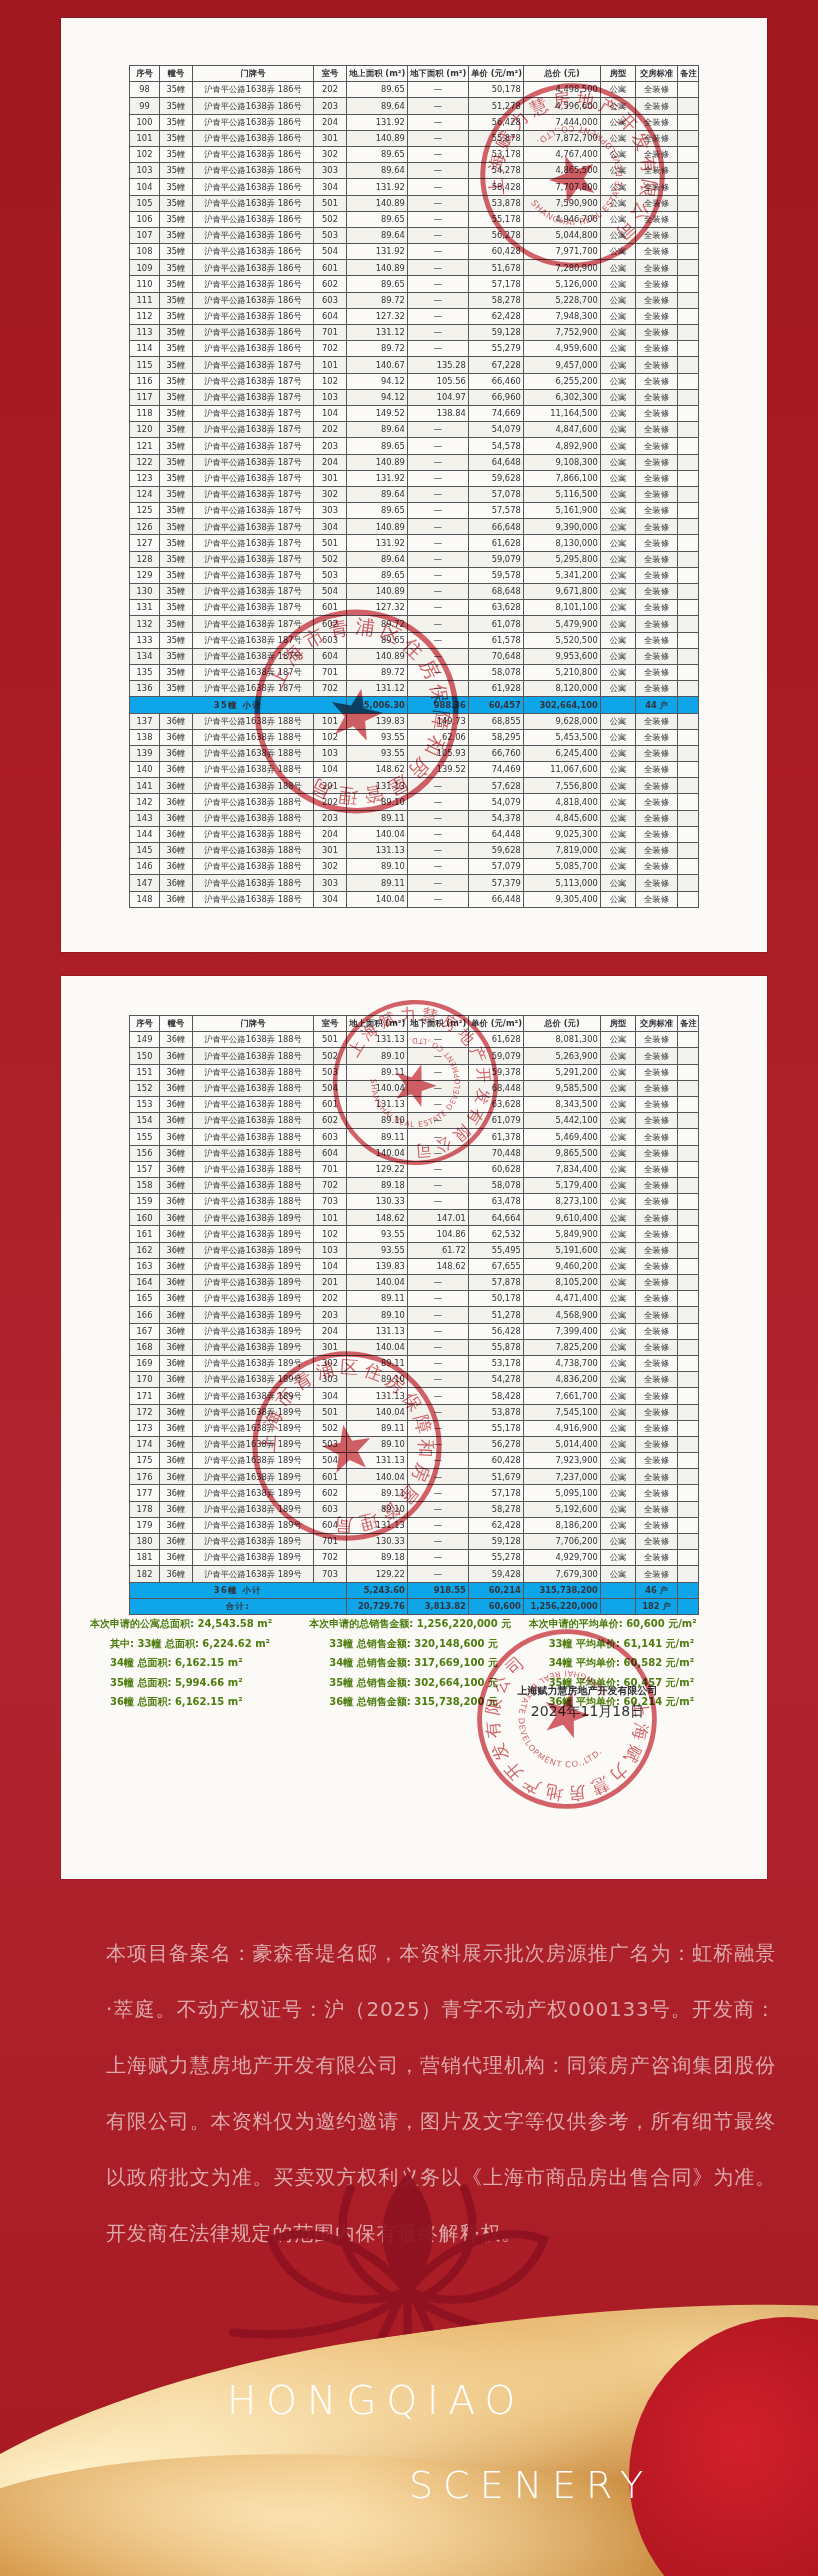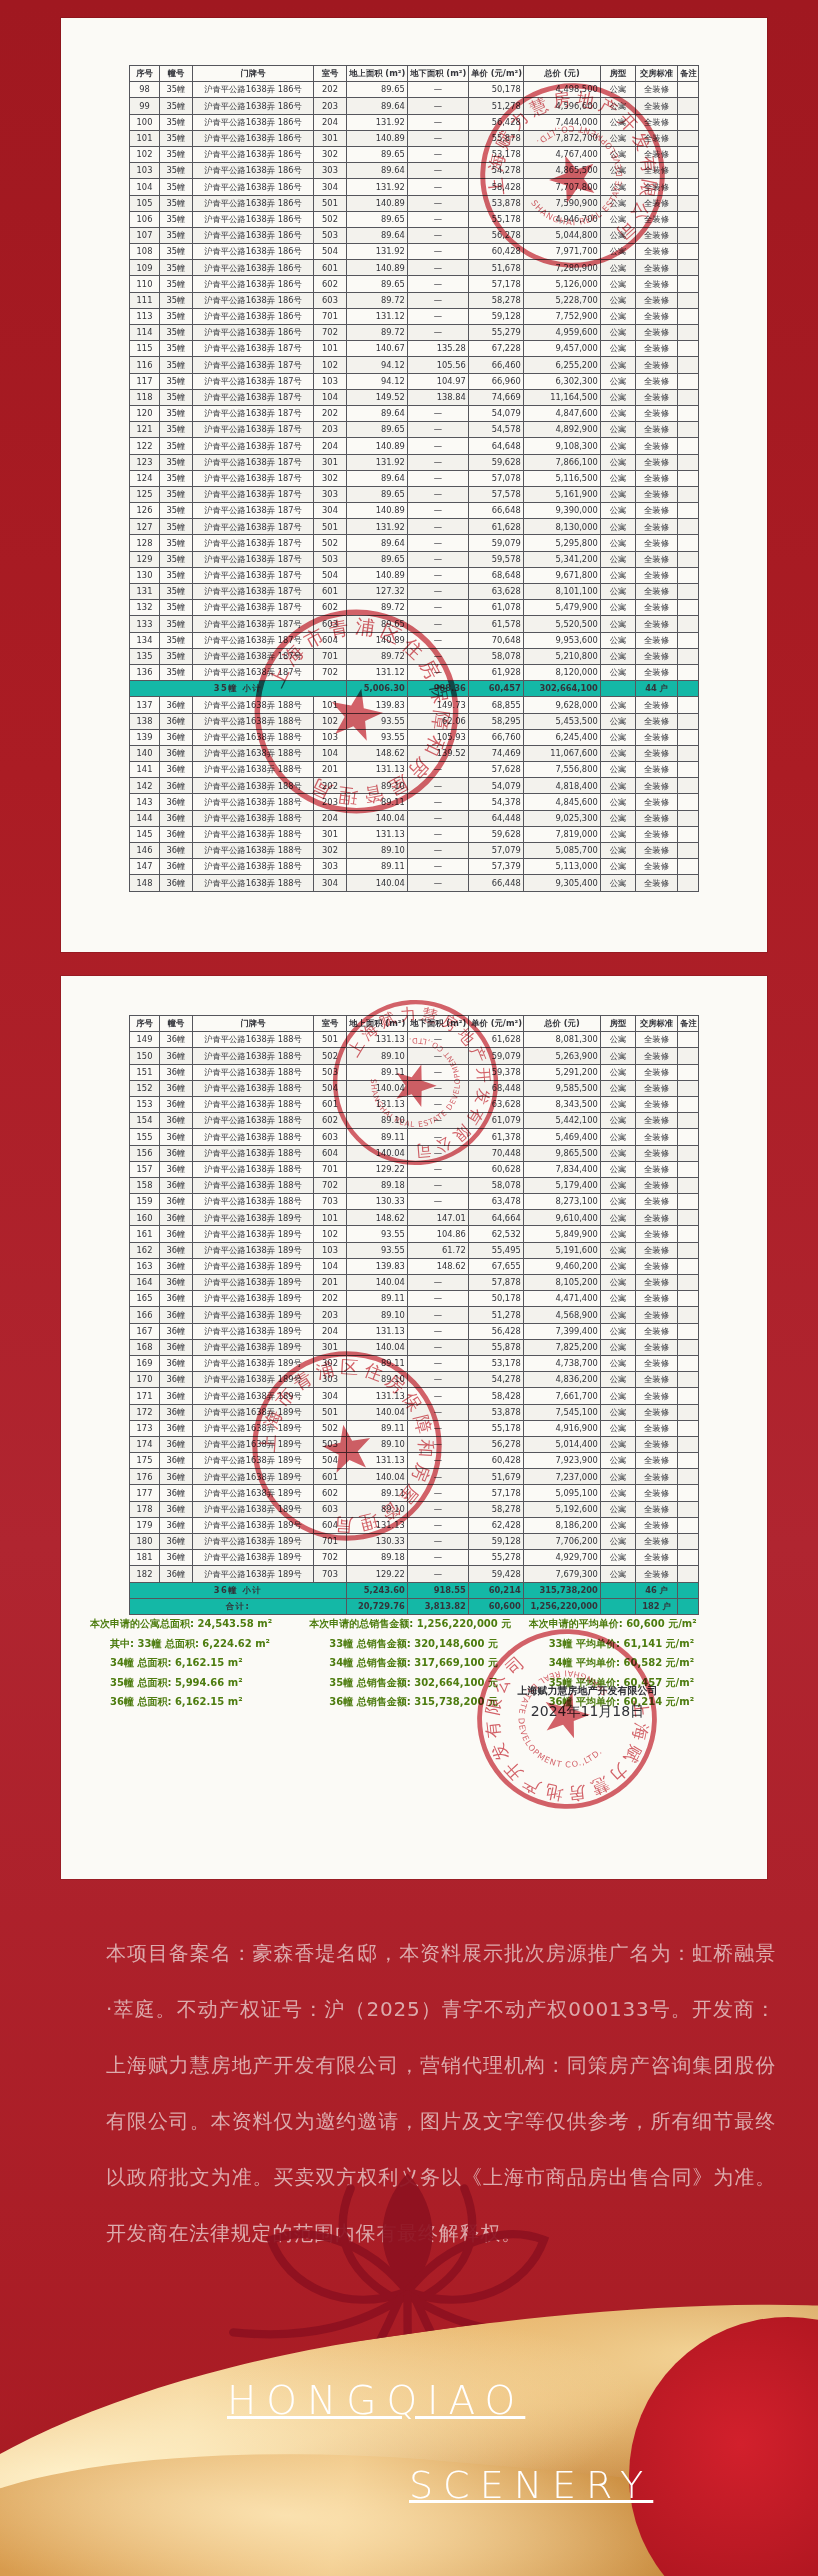--- a/index.html
+++ b/index.html
@@ -12,21 +12,21 @@
   table.price{position:absolute;left:68px;top:47px;width:570px;border-collapse:collapse;
         table-layout:fixed;font-size:8.3px;color:#33343a;}
   #panel2 table.price{top:39px;}
   table.price th,table.price td{border:0.8px solid #55565c;padding:2.3px 2.3px;line-height:10.6px;
         overflow:hidden;white-space:nowrap;}
   table.price{border:1.5px solid #3c3d42;}
   table.price th{font-weight:bold;text-align:center;background:#fbfaf6;}
   tbody tr:nth-child(even){background:#f3f2ed;}
   td.num{text-align:right;padding-right:5.3px;}
   td.c,td.door{text-align:center;}
-  tr.sum td{font-weight:bold;background:#14b8a6;}
+  tr.sum td{font-weight:bold;background:#0ea5e9;}
   tr.sum td.lbl{text-align:center;letter-spacing:1.5px;}
   .summary{position:absolute;left:26px;top:641px;width:658px;display:flex;color:#4d7c0f;}
   .sum-col{flex:1;padding:0 3px;}
   .sum-title{font-size:10px;font-weight:bold;margin-bottom:6px;white-space:nowrap;}
   .sum-line{font-size:10px;font-weight:600;margin:0 0 5.3px 20px;white-space:nowrap;}
   .sign{position:absolute;left:424px;top:708px;width:205px;text-align:center;color:#2f3036;}
   .sign .co{font-size:10px;font-weight:bold;}
   .sign .dt{font-size:14px;margin-top:4.5px;}
   .stamp{position:absolute;mix-blend-mode:multiply;opacity:.78;color:#cb3742;pointer-events:none;}
   .disclaimer{position:absolute;left:106px;top:1925px;width:670px;font-size:20px;line-height:56px;
@@ -41,21 +41,21 @@
           radial-gradient(ellipse at 50% 85%,rgba(130,62,8,.55),transparent 50%),
           linear-gradient(100deg,#e3a457 0%,#f2cb8b 28%,#e0a152 55%,#b97428 78%,#9c5c1c 100%);}
   .swoosh2{position:absolute;left:-91px;top:174px;width:1061px;height:227px;
         transform:rotate(5deg);border-radius:55% 45% 50% 50%/70% 30% 60% 40%;
         background:
           radial-gradient(ellipse at 35% 30%,rgba(255,235,190,.8),transparent 45%),
           linear-gradient(95deg,#d18f3e,#edc07c 40%,#c07d2c 75%,#8f5317);}
   .satin-red{position:absolute;right:-129px;top:30px;width:318px;height:318px;border-radius:50%;
         background:radial-gradient(circle at 35% 40%,#d2202c,#a8141e 70%,rgba(168,20,30,0));}
   .brand{position:absolute;color:#ffffff;font-weight:200;letter-spacing:10px;z-index:6;
-        font-family:"DejaVu Sans","Liberation Sans",sans-serif;text-decoration:underline;}
+        font-family:"DejaVu Sans","Liberation Sans",sans-serif;}
   #brand1{left:227px;top:2378px;font-size:39px;}
   #brand2{left:409px;top:2463px;font-size:38px;}
 </style>
 </head>
 <body>
 
 <div class="page">
 
   <div class="panel" id="panel1">
     <table class="price">
@@ -259,20 +259,33 @@
           </tr>
           <tr>
             <td class="c">111</td>
             <td class="c">35幢</td>
             <td class="door">沪青平公路1638弄 186号</td>
             <td class="c">603</td>
             <td class="num">89.72</td>
             <td class="c">—</td>
             <td class="num">58,278</td>
             <td class="num">5,228,700</td>
+            <td class="c">公寓</td>
+            <td class="c">全装修</td>
+            <td class="c"></td>
+          </tr>
+          <tr>
+            <td class="c">112</td>
+            <td class="c">35幢</td>
+            <td class="door">沪青平公路1638弄 186号</td>
+            <td class="c">604</td>
+            <td class="num">127.32</td>
+            <td class="c">—</td>
+            <td class="num">62,428</td>
+            <td class="num">7,948,300</td>
             <td class="c">公寓</td>
             <td class="c">全装修</td>
             <td class="c"></td>
           </tr>
           <tr>
             <td class="c">113</td>
             <td class="c">35幢</td>
             <td class="door">沪青平公路1638弄 186号</td>
             <td class="c">701</td>
             <td class="num">131.12</td>

